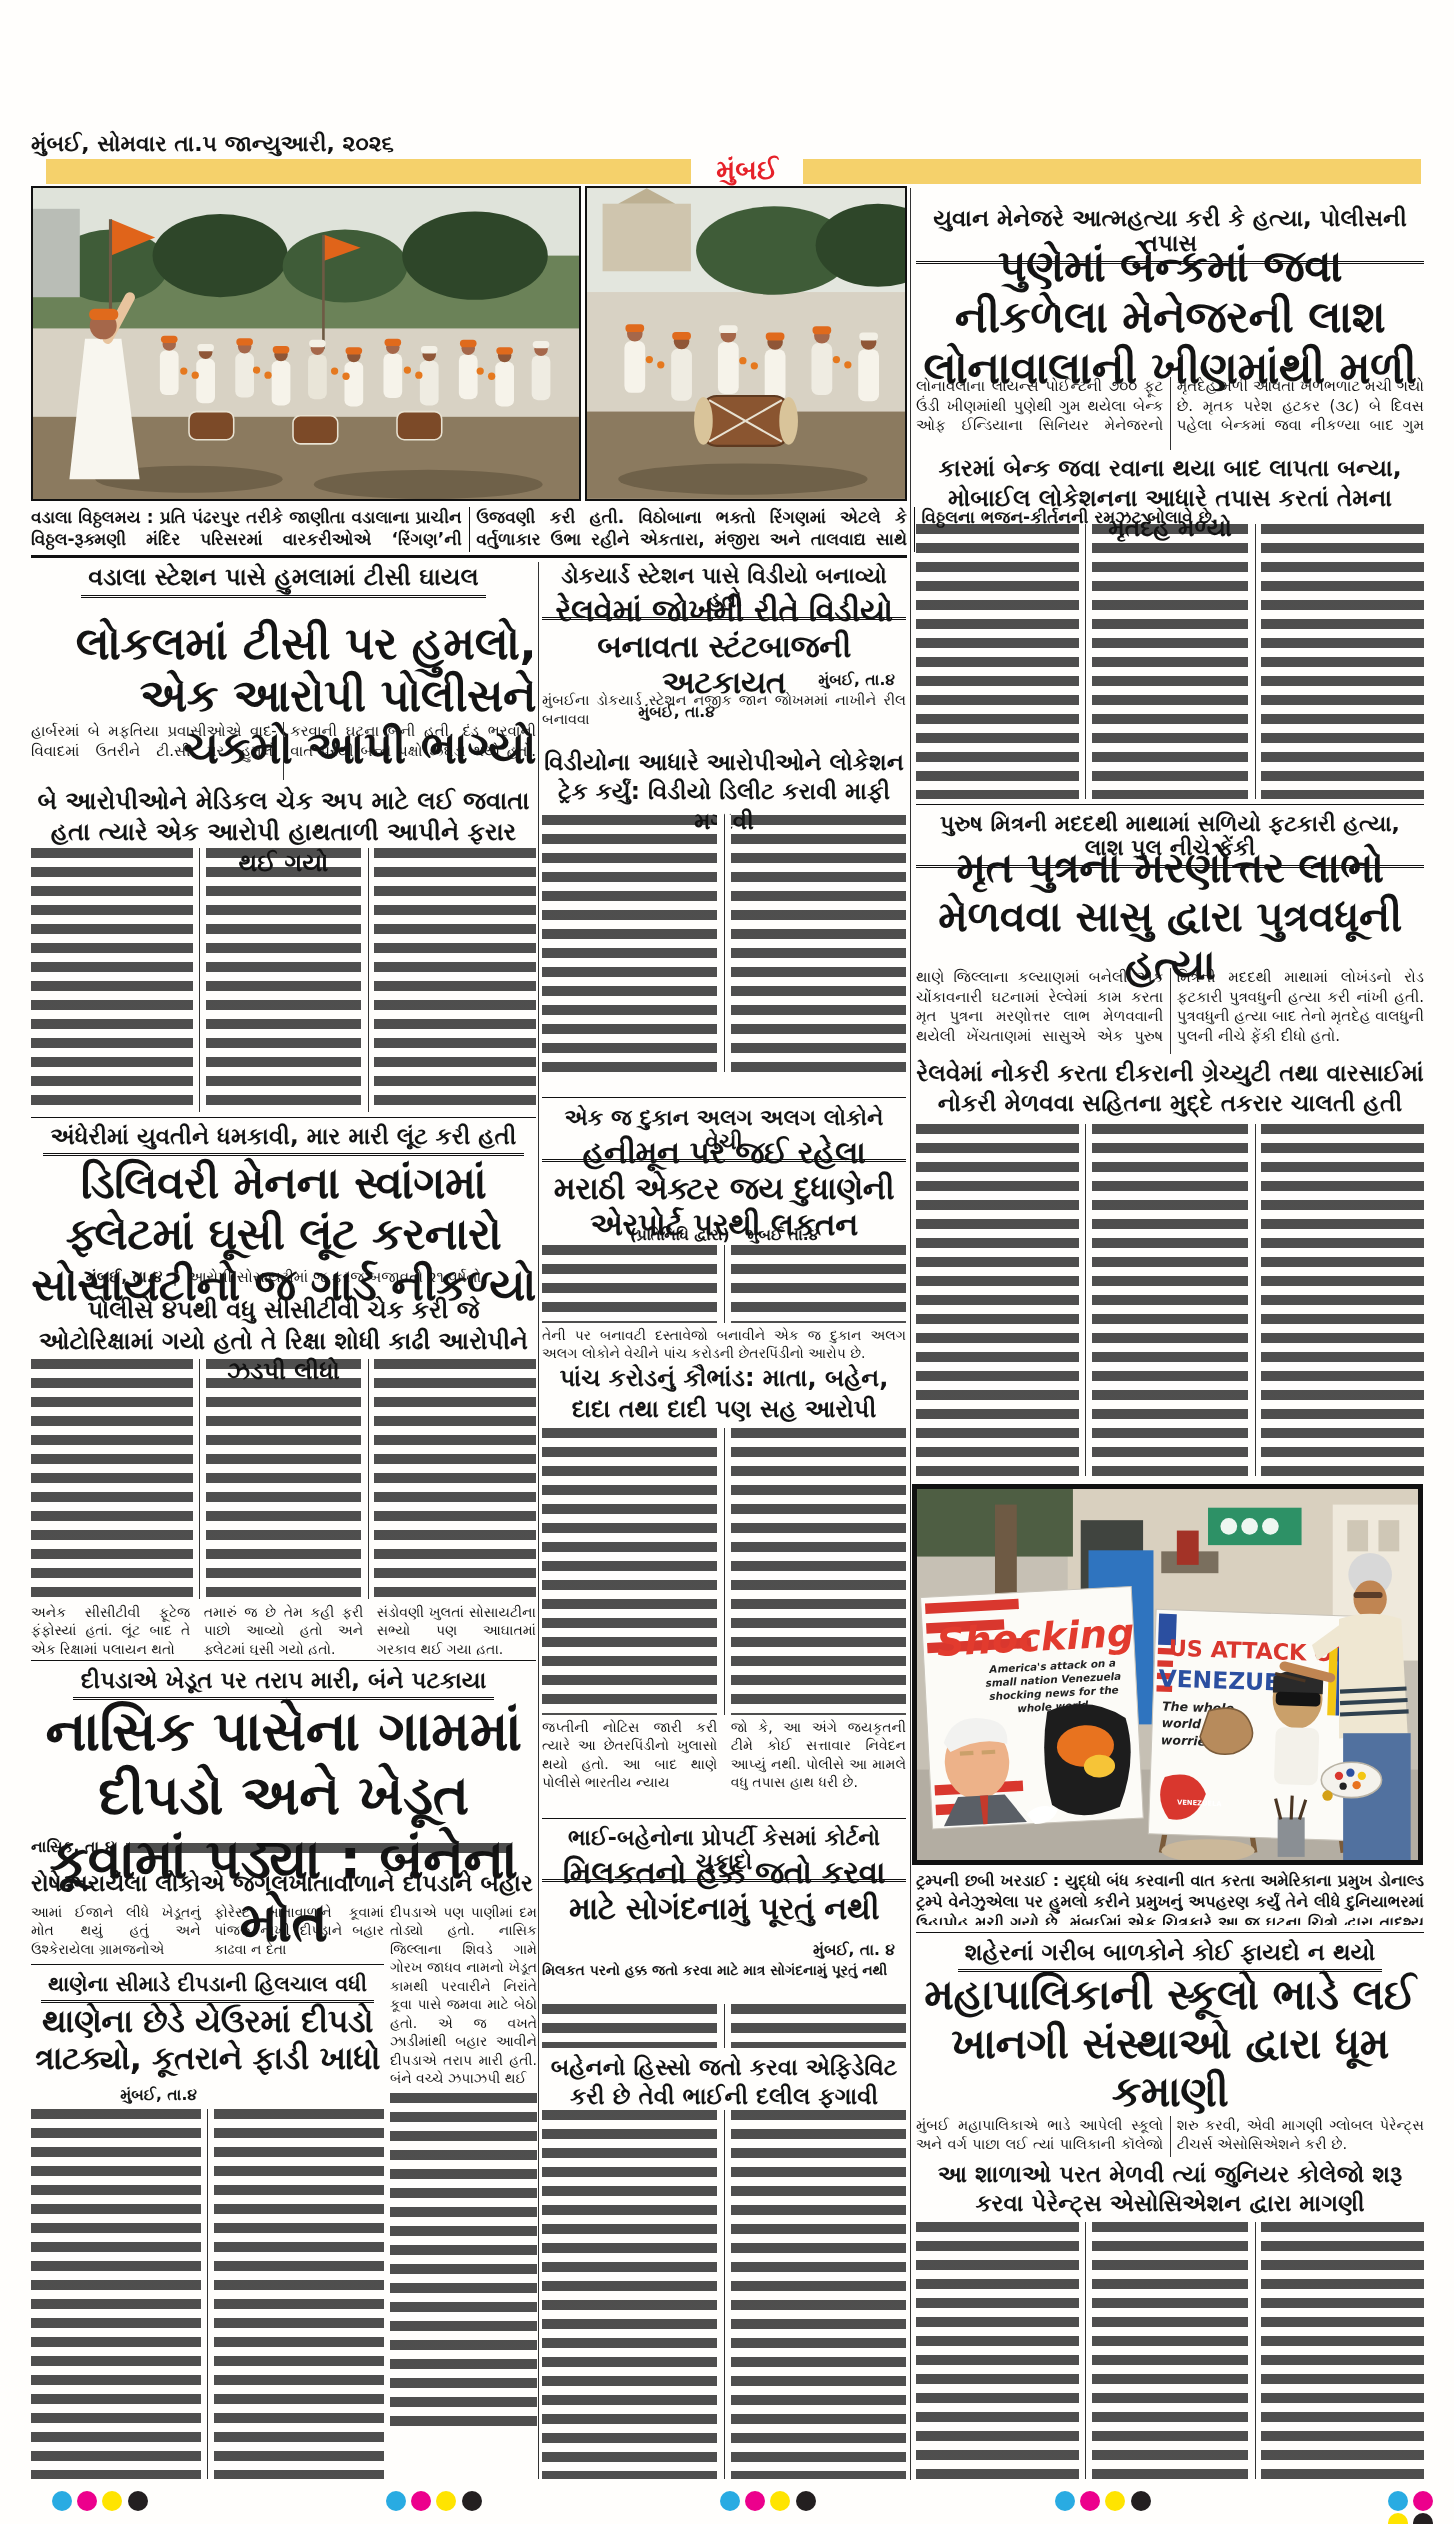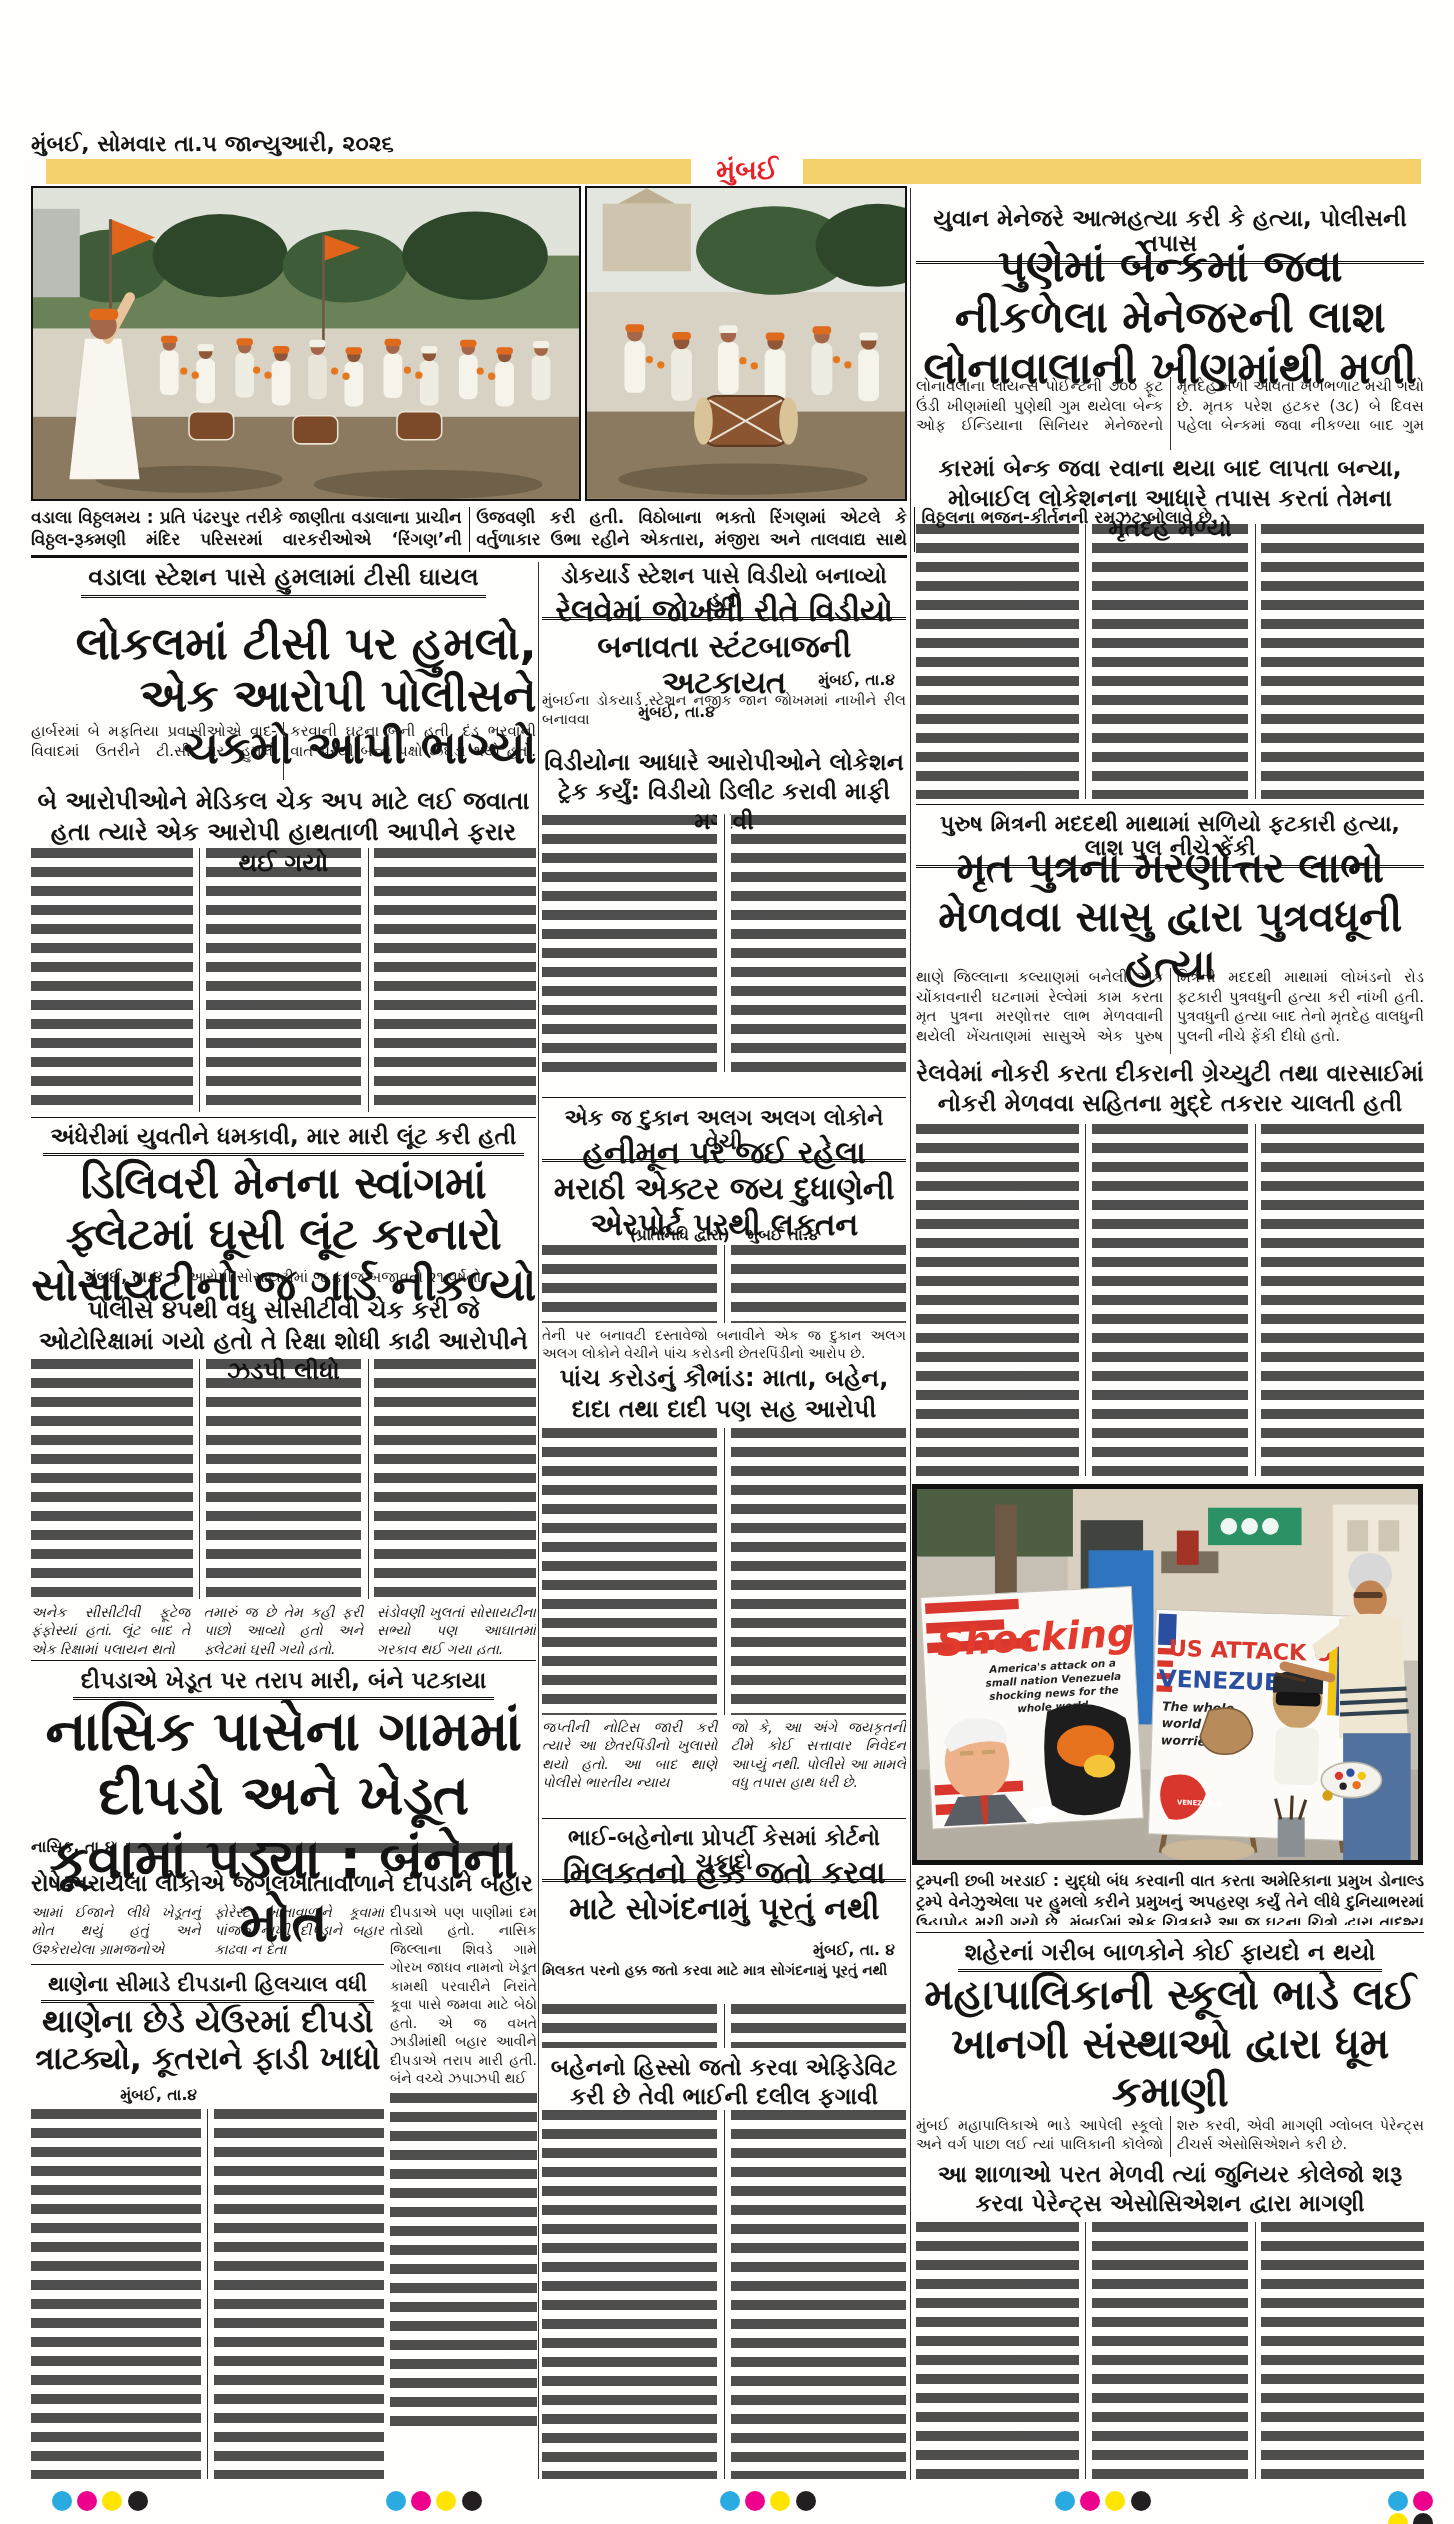--- a/index.html
+++ b/index.html
@@ -15,21 +15,21 @@
   .sub{font-weight:700;text-align:center;line-height:1.28;}
   .fill{background-image:repeating-linear-gradient(to bottom,rgba(17,17,17,.74) 0 10.4px,transparent 10.4px 19px);}
   .gut{position:absolute;top:0;bottom:0;width:13.5px;background:#fffefc;}
   .gut::after{content:"";position:absolute;left:50%;top:0;bottom:0;width:0.5px;background:#333;}
   .hrule{height:0;border-top:1px solid #111;}
   .hrule.thick{border-top:3.1px solid #111;}
   .vrule{width:0.5px;background:#333;}
   .photo{box-sizing:border-box;border:2.1px solid #111;overflow:hidden;}
   .caption{font-weight:700;font-size:17px;line-height:1.27;text-align:justify;column-count:2;column-gap:14.5px;column-rule:1px solid #111;}
   .colend{display:flex;gap:13.5px;}
-  .colend > div{flex:1;font-size:14px;line-height:1.32;text-align:justify;font-weight:500;font-style:italic;}
+  .colend > div{flex:1;font-size:14px;line-height:1.32;text-align:justify;font-weight:500;}
   .yellowbar{background:#f5d16b;height:25px;}
   .redlabel{color:#e62129;font-weight:800;}
   .regdot{width:20px;height:20px;border-radius:50%;display:inline-block;margin-right:5.2px;}
   .byline{font-weight:700;font-size:15.6px;text-align:center;margin-top:8px;}
   .smalltext{font-size:14px;line-height:1.32;text-align:justify;}
   .poster-sub{font-family:"DejaVu Sans",sans-serif;font-style:italic;font-weight:600;color:#222;}
 </style>
 </head>
 <body>
 

